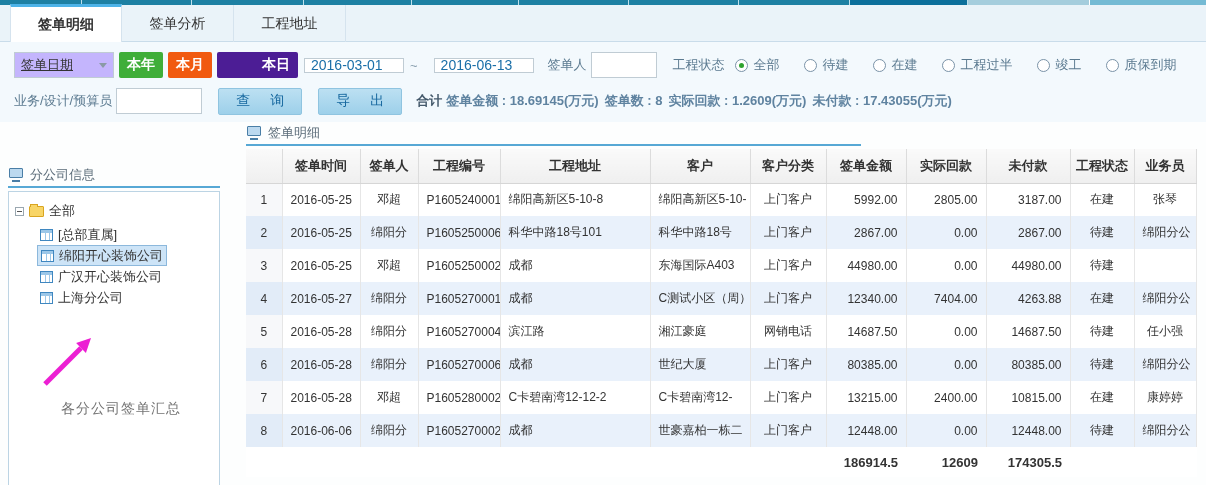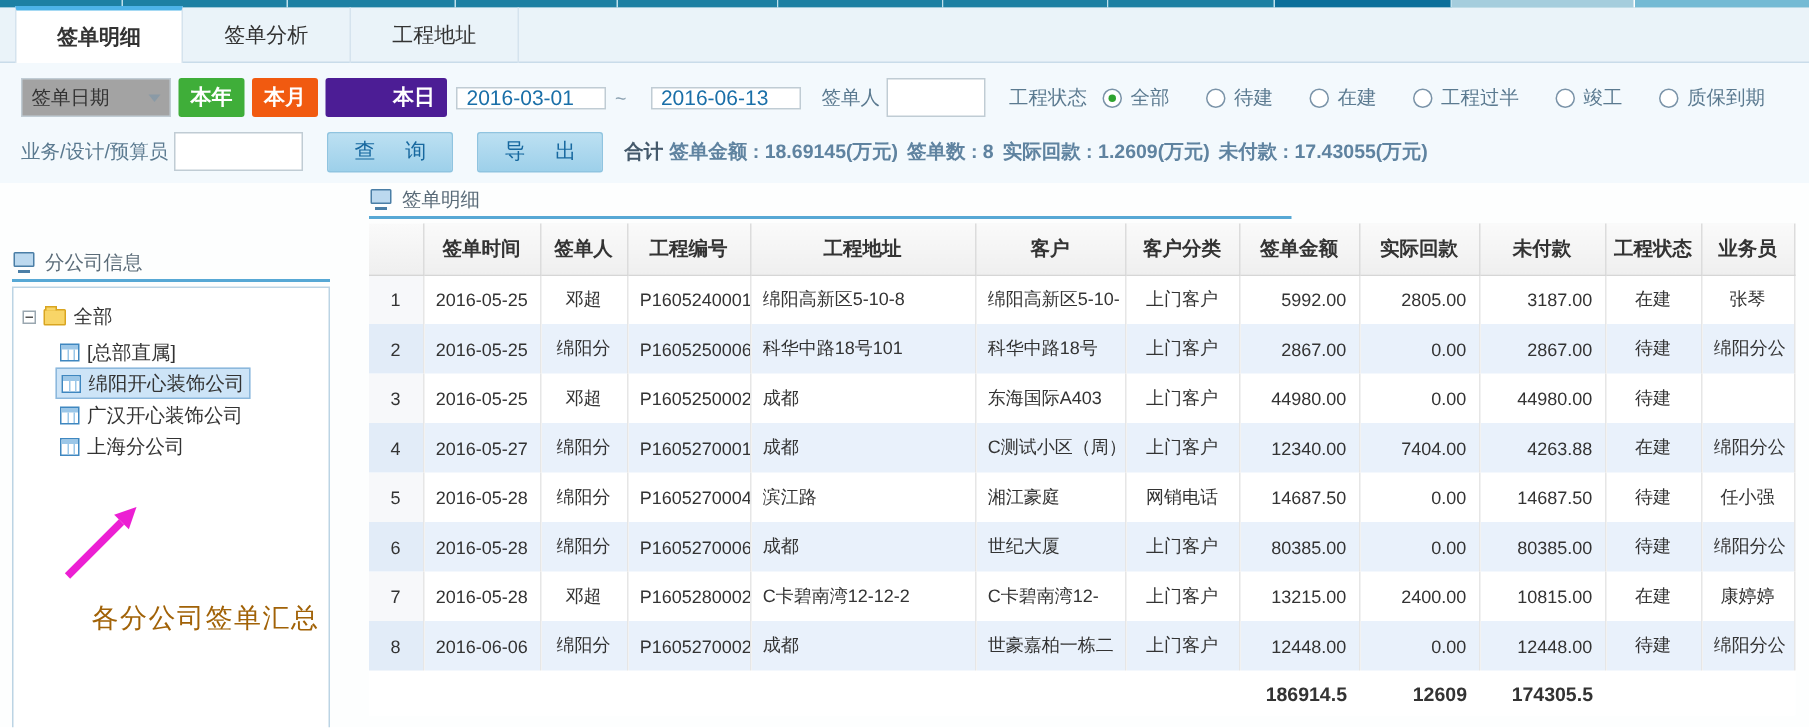--- a/index.html
+++ b/index.html
@@ -14,21 +14,21 @@
   
   .tabbar { position:absolute; top:5px; left:0; width:1206px; height:37px; background:#eaf3f9; border-bottom:1px solid #c9dcea; display:flex; padding-left:10px; }
   .tab { width:112px; height:37px; display:flex; align-items:center; justify-content:center; font-size:14px; color:#333; border-right:1px solid #d5e3ee; cursor:pointer; background:transparent; position:relative; }
   .tab:first-child { border-left:1px solid #d5e3ee; }
   .tab.active { background:#fff; font-weight:bold; border-top:3px solid #4db3e8; height:38px; margin-top:-1px; border-left:1px solid #d5e3ee; }
 
   
   .filter-area { position:absolute; top:42px; left:0; width:1206px; height:80px; background:#f3f9fd; padding:7px 0 0 14px; }
   .f-row { display:flex; align-items:center; height:32px; }
   .f-label { font-size:13px; color:#5b7a90; margin-right:4px; white-space:nowrap; }
-  .select-box { width:100px; height:26px; background:#a3a3a3; border:1px solid #c0ccd4; display:flex; align-items:center; justify-content:space-between; padding:0 6px; font-size:13px; color:#333; }
+  .select-box { width:100px; height:26px; background:#c4b5fd; border:1px solid #c0ccd4; display:flex; align-items:center; justify-content:space-between; padding:0 6px; font-size:13px; color:#333;text-decoration:underline; }
   .caret { width:0; height:0; border-left:4px solid transparent; border-right:4px solid transparent; border-top:5px solid #8a9aa6; }
   .qbtn { height:26px; padding:0 8px; margin-left:5px; border:none; border-radius:2px; color:#fff; font-size:14px; font-weight:bold; display:flex; align-items:center; cursor:pointer; }
   .date-box { width:100px; height:15px; background:#fff; border:1px solid #c0ccd4; display:flex; align-items:center; padding:0 6px; font-size:14px; color:#1a6fa8; margin-left:6px; }
   .tilde { color:#8aa0b0; font-size:13px; margin:0 2px 0 6px; }
   .text-input { height:26px; background:#fff; border:1px solid #c0ccd4; font-size:13px; color:#333; padding:0 4px; }
   .radio-group { display:flex; align-items:center; }
   .radio-item { display:flex; align-items:center; margin-right:24px; cursor:pointer; }
   .radio-circle { width:13px; height:13px; border-radius:50%; border:1px solid #7a93a8; background:#fff; margin-right:6px; position:relative; }
   .radio-circle.checked::after { content:""; position:absolute; left:3px; top:3px; width:5px; height:5px; border-radius:50%; background:#2fa32f; }
   .radio-label { font-size:13px; color:#5b7a90; }
@@ -52,21 +52,21 @@
   .expander::after { content:""; position:absolute; left:1px; top:3px; width:5px; height:1px; background:#555; }
   .folder-icon { width:15px; height:11px; background:#f8d567; border:1px solid #d9a520; border-radius:1px; position:relative; margin-right:5px; }
   .folder-icon::before { content:""; position:absolute; top:-3px; left:0; width:6px; height:2px; background:#f8d567; border:1px solid #d9a520; border-bottom:none; }
   .tree-children { margin-left:22px; margin-top:4px; }
   .tree-item { display:flex; align-items:center; height:21px; font-size:13px; color:#333; cursor:pointer; padding:0 3px; width:max-content;text-align:center; }
   .tree-item.selected { background:#cde4f7; border:1px solid #8cb8dc; }
   .grid-icon { width:13px; height:12px; border:1px solid #3f87c0; background:#fff; margin-right:5px; position:relative; flex:none; }
   .grid-icon::before { content:""; position:absolute; top:0; left:0; right:0; height:3px; background:#9cc7e8; }
   .grid-icon::after { content:""; position:absolute; top:3px; bottom:0; left:4px; width:3px; border-left:1px solid #9cc7e8; border-right:1px solid #9cc7e8; }
   .annot-arrow { position:absolute; left:28px; top:140px; }
-  .annot-text { position:absolute; left:52px; top:208px; font-size:18px; color:#a16207; letter-spacing:1px; }
+  .annot-text { position:absolute; left:52px; top:208px; font-size:14px; color:#737373; letter-spacing:1px; }
 
   .main { flex:1; padding-left:16px; }
   .main .panel-title { width:615px; border-bottom:2px solid #57a8d5; }
   table.grid { border-collapse:collapse; width:950px; margin-top:3px; table-layout:fixed; background:#fff; font-size:12px; }
   table.grid th { height:34px; background:linear-gradient(#fafafa,#efefef); border-bottom:1px solid #d6d6d6; border-right:1px solid #dcdcdc; font-size:13px; color:#333; font-weight:bold; text-align:center; }
   table.grid td { height:33px; border-right:1px solid #e6e6e6; color:#333; padding:0 8px; overflow:hidden; white-space:nowrap; }
   tr.alt td { background:#e9f1fb; }
   td.num { text-align:right; }
   td.ctr { text-align:center; }
   td.rowno { text-align:center; background:rgba(90,120,150,0.05); color:#333; padding:0 2px; }

